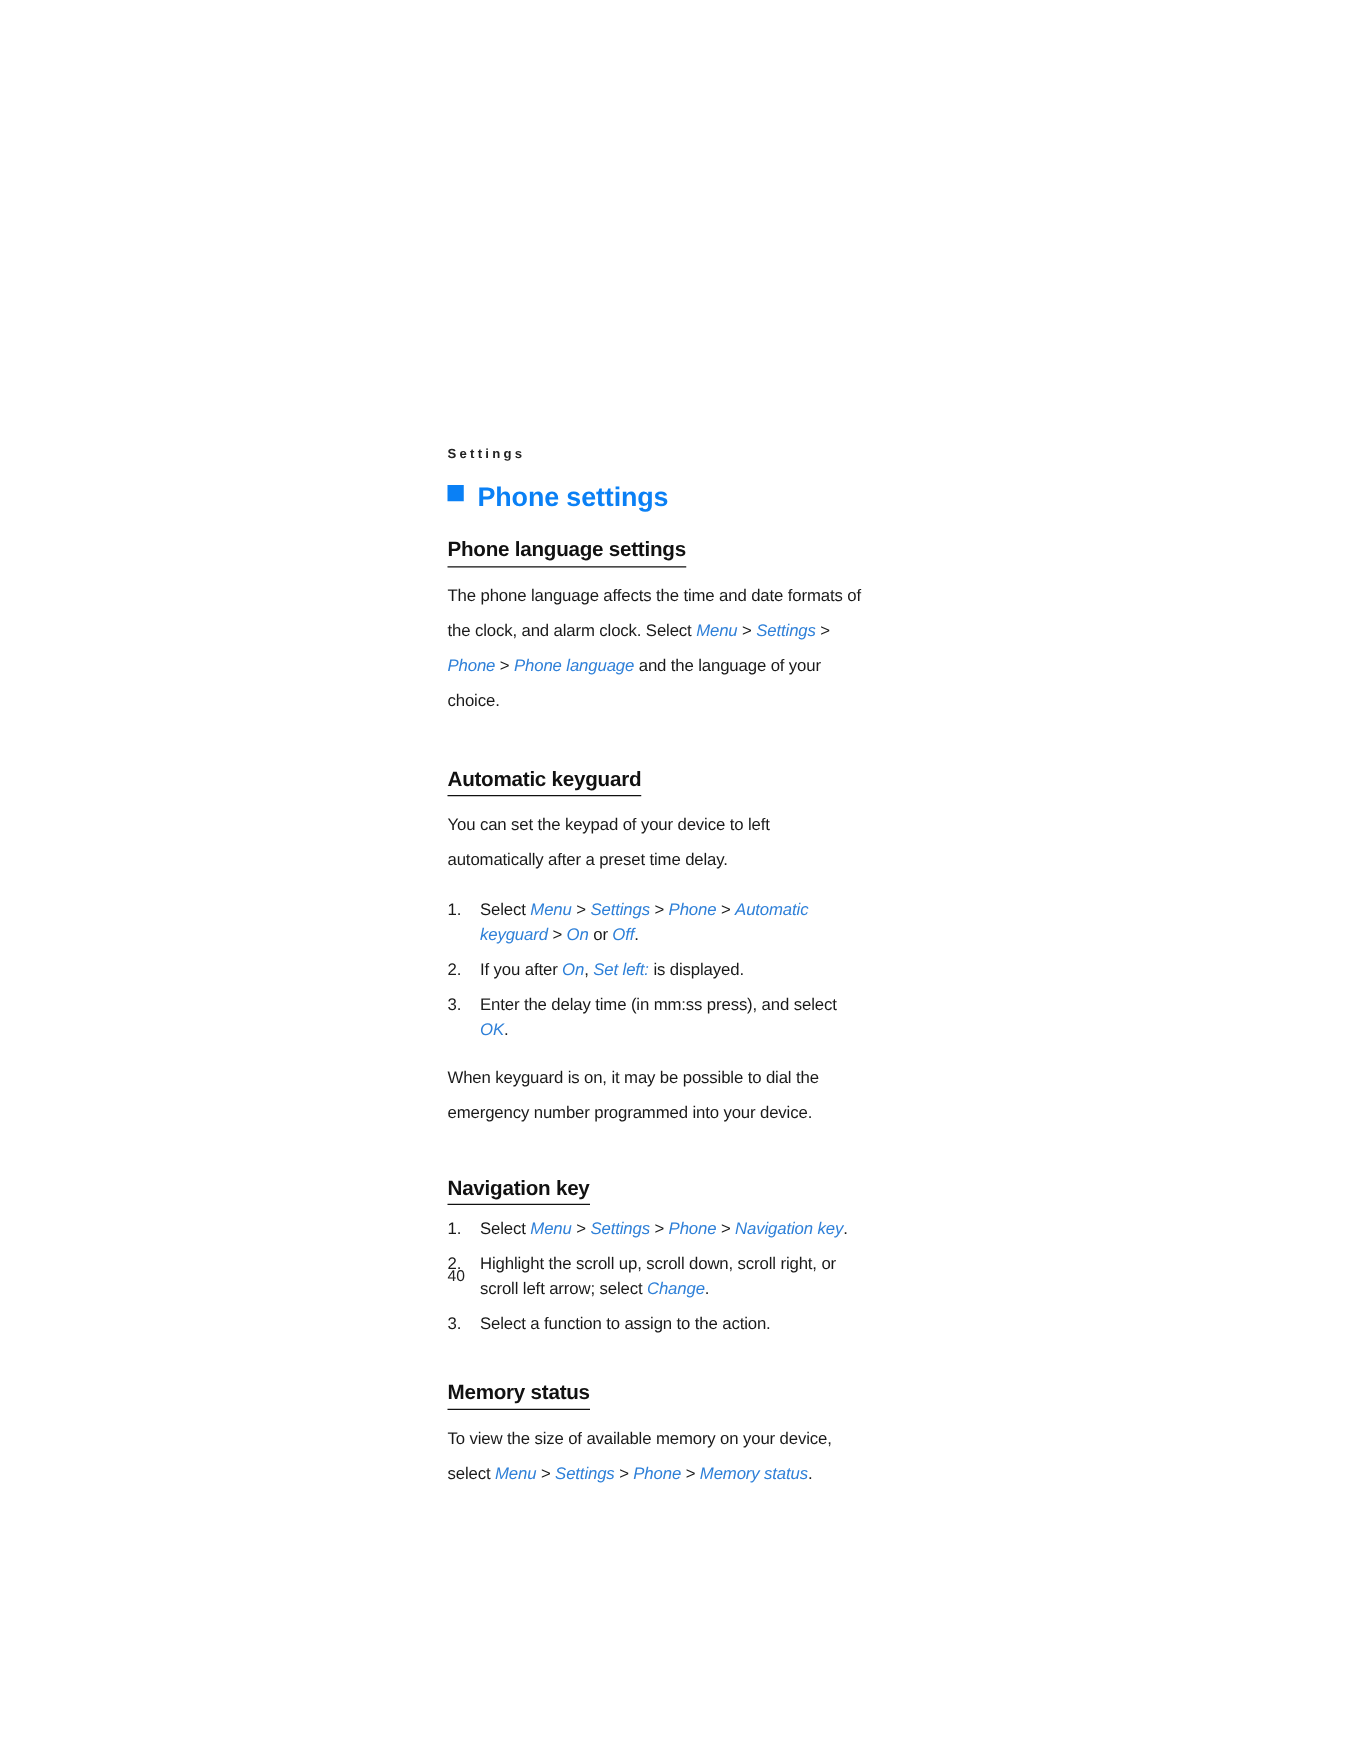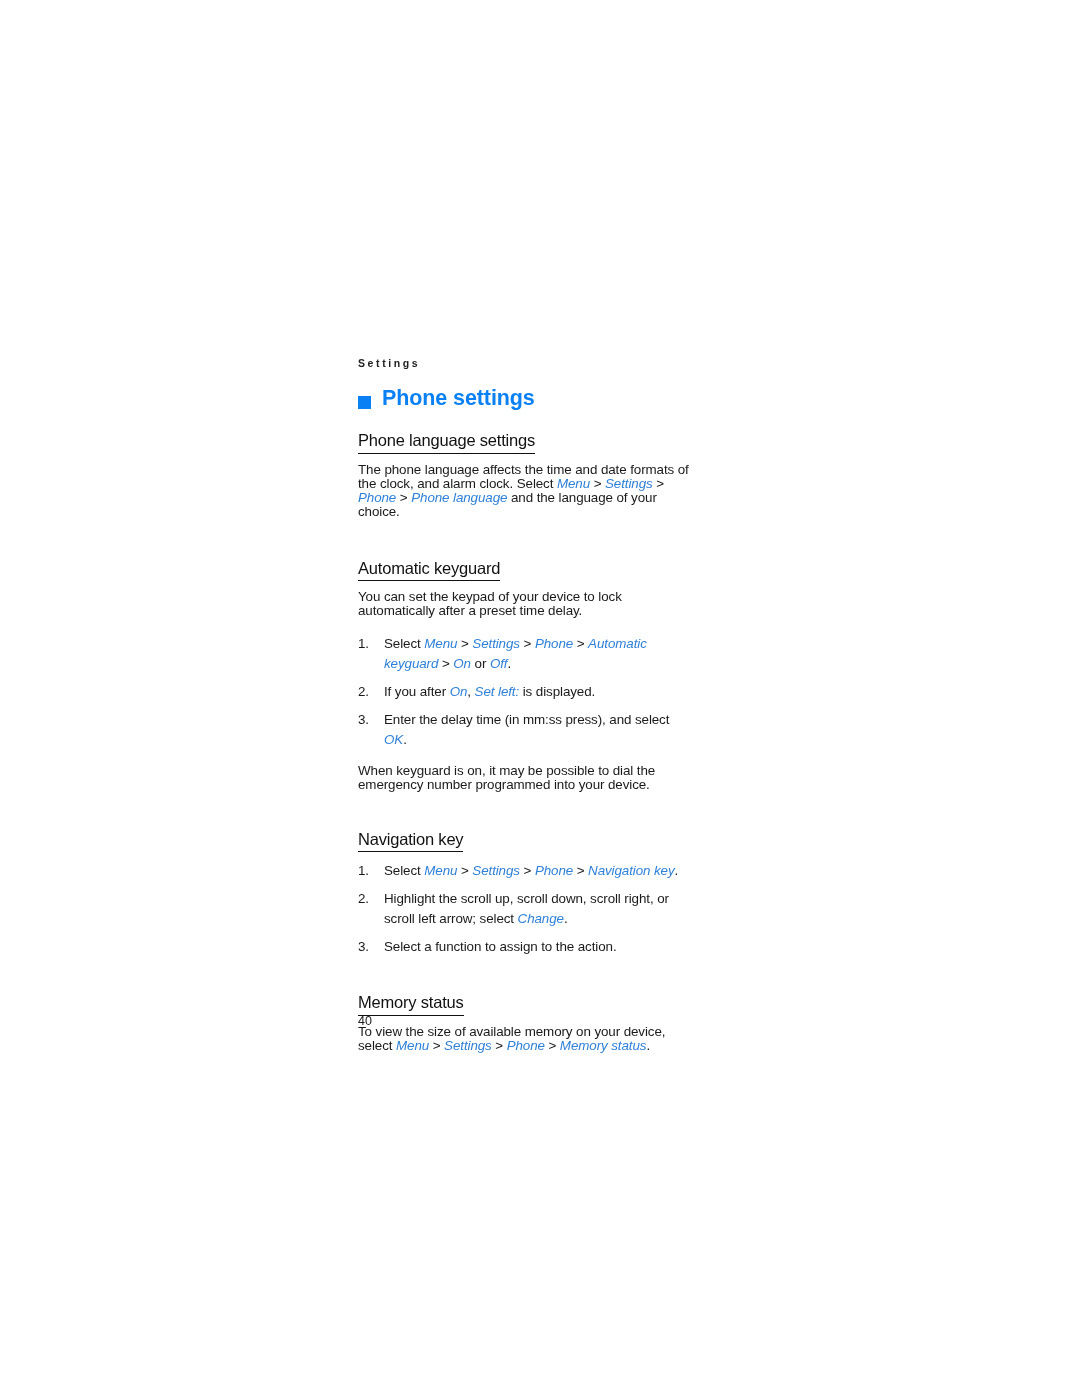--- a/index.html
+++ b/index.html
@@ -40,21 +40,21 @@
     letter-spacing: 2.6px;
     color: #222222;
     line-height: 1.1;
     margin: 0 0 18px 0;
     font-family: "Liberation Sans", sans-serif;
   }
 
   
   .chapter-title {
     display: flex;
-    align-items: flex-end;
+    align-items: flex-start;
     gap: 11px;
     margin: 0 0 22px 0;
   }
   .chapter-bullet {
     width: 13px;
     height: 13px;
     background: #0a80f5;
     flex: 0 0 auto;
     display: block;
   }
@@ -62,38 +62,38 @@
     font-size: 21.5px;
     font-weight: bold;
     color: #0a80f5;
     line-height: 1;
     letter-spacing: -0.1px;
   }
 
   
   h2.section-heading {
     font-size: 16.5px;
-    font-weight: normal;
+    font-weight: bold;
     color: #111111;
     margin: 0 0 9px 0;
     padding: 0 0 2px 0;
     line-height: 1.18;
     letter-spacing: -0.2px;
     border-bottom: 1.4px solid #111111;
     display: inline-block;
   }
   .heading-wrap { margin: 0; }
 
   .heading-spacer-lg { height: 24px; }
   .heading-spacer-md { height: 22px; }
 
   
   p.body-text {
     font-size: 13.4px;
-    line-height: 14px;
+    line-height: 28px;
     color: #1a1a1a;
     margin: 0 0 16px 0;
     letter-spacing: -0.1px;
   }
   p.body-text.last { margin-bottom: 0; }
 
   
   ol.steps {
     list-style: none;
     margin: 0 0 14px 0;
@@ -153,21 +153,21 @@
     <div class="heading-wrap">
       <h2 class="section-heading">Phone language settings</h2>
     </div>
     <p class="body-text"><span>The phone language affects the time and date formats of the clock, and alarm clock. Select </span><span class="ui-ref">Menu</span><span class="sep"> &gt; </span><span class="ui-ref">Settings</span><span class="sep"> &gt; </span><span class="ui-ref">Phone</span><span class="sep"> &gt; </span><span class="ui-ref">Phone language</span><span> and the language of your choice.</span></p>
 
     <div class="heading-spacer-lg"></div>
 
     <div class="heading-wrap">
       <h2 class="section-heading">Automatic keyguard</h2>
     </div>
-    <p class="body-text">You can set the keypad of your device to lock automatically after a preset time delay.</p>
+    <p class="body-text">You can set the keypad of your device to left automatically after a preset time delay.</p>
 
     <ol class="steps">
       <li><span class="step-num">1.</span><span>Select </span><span class="ui-ref">Menu</span><span class="sep"> &gt; </span><span class="ui-ref">Settings</span><span class="sep"> &gt; </span><span class="ui-ref">Phone</span><span class="sep"> &gt; </span><span class="ui-ref">Automatic keyguard</span><span class="sep"> &gt; </span><span class="ui-ref">On</span><span> or </span><span class="ui-ref">Off</span><span>.</span></li>
       <li><span class="step-num">2.</span><span>If you after </span><span class="ui-ref">On</span><span>, </span><span class="ui-ref">Set left:</span><span> is displayed.</span></li>
       <li><span class="step-num">3.</span><span>Enter the delay time (in mm:ss press), and select </span><span class="ui-ref">OK</span><span>.</span></li>
     </ol>
 
     <p class="body-text">When keyguard is on, it may be possible to dial the emergency number programmed into your device.</p>
 
     <div class="heading-spacer-md"></div>

